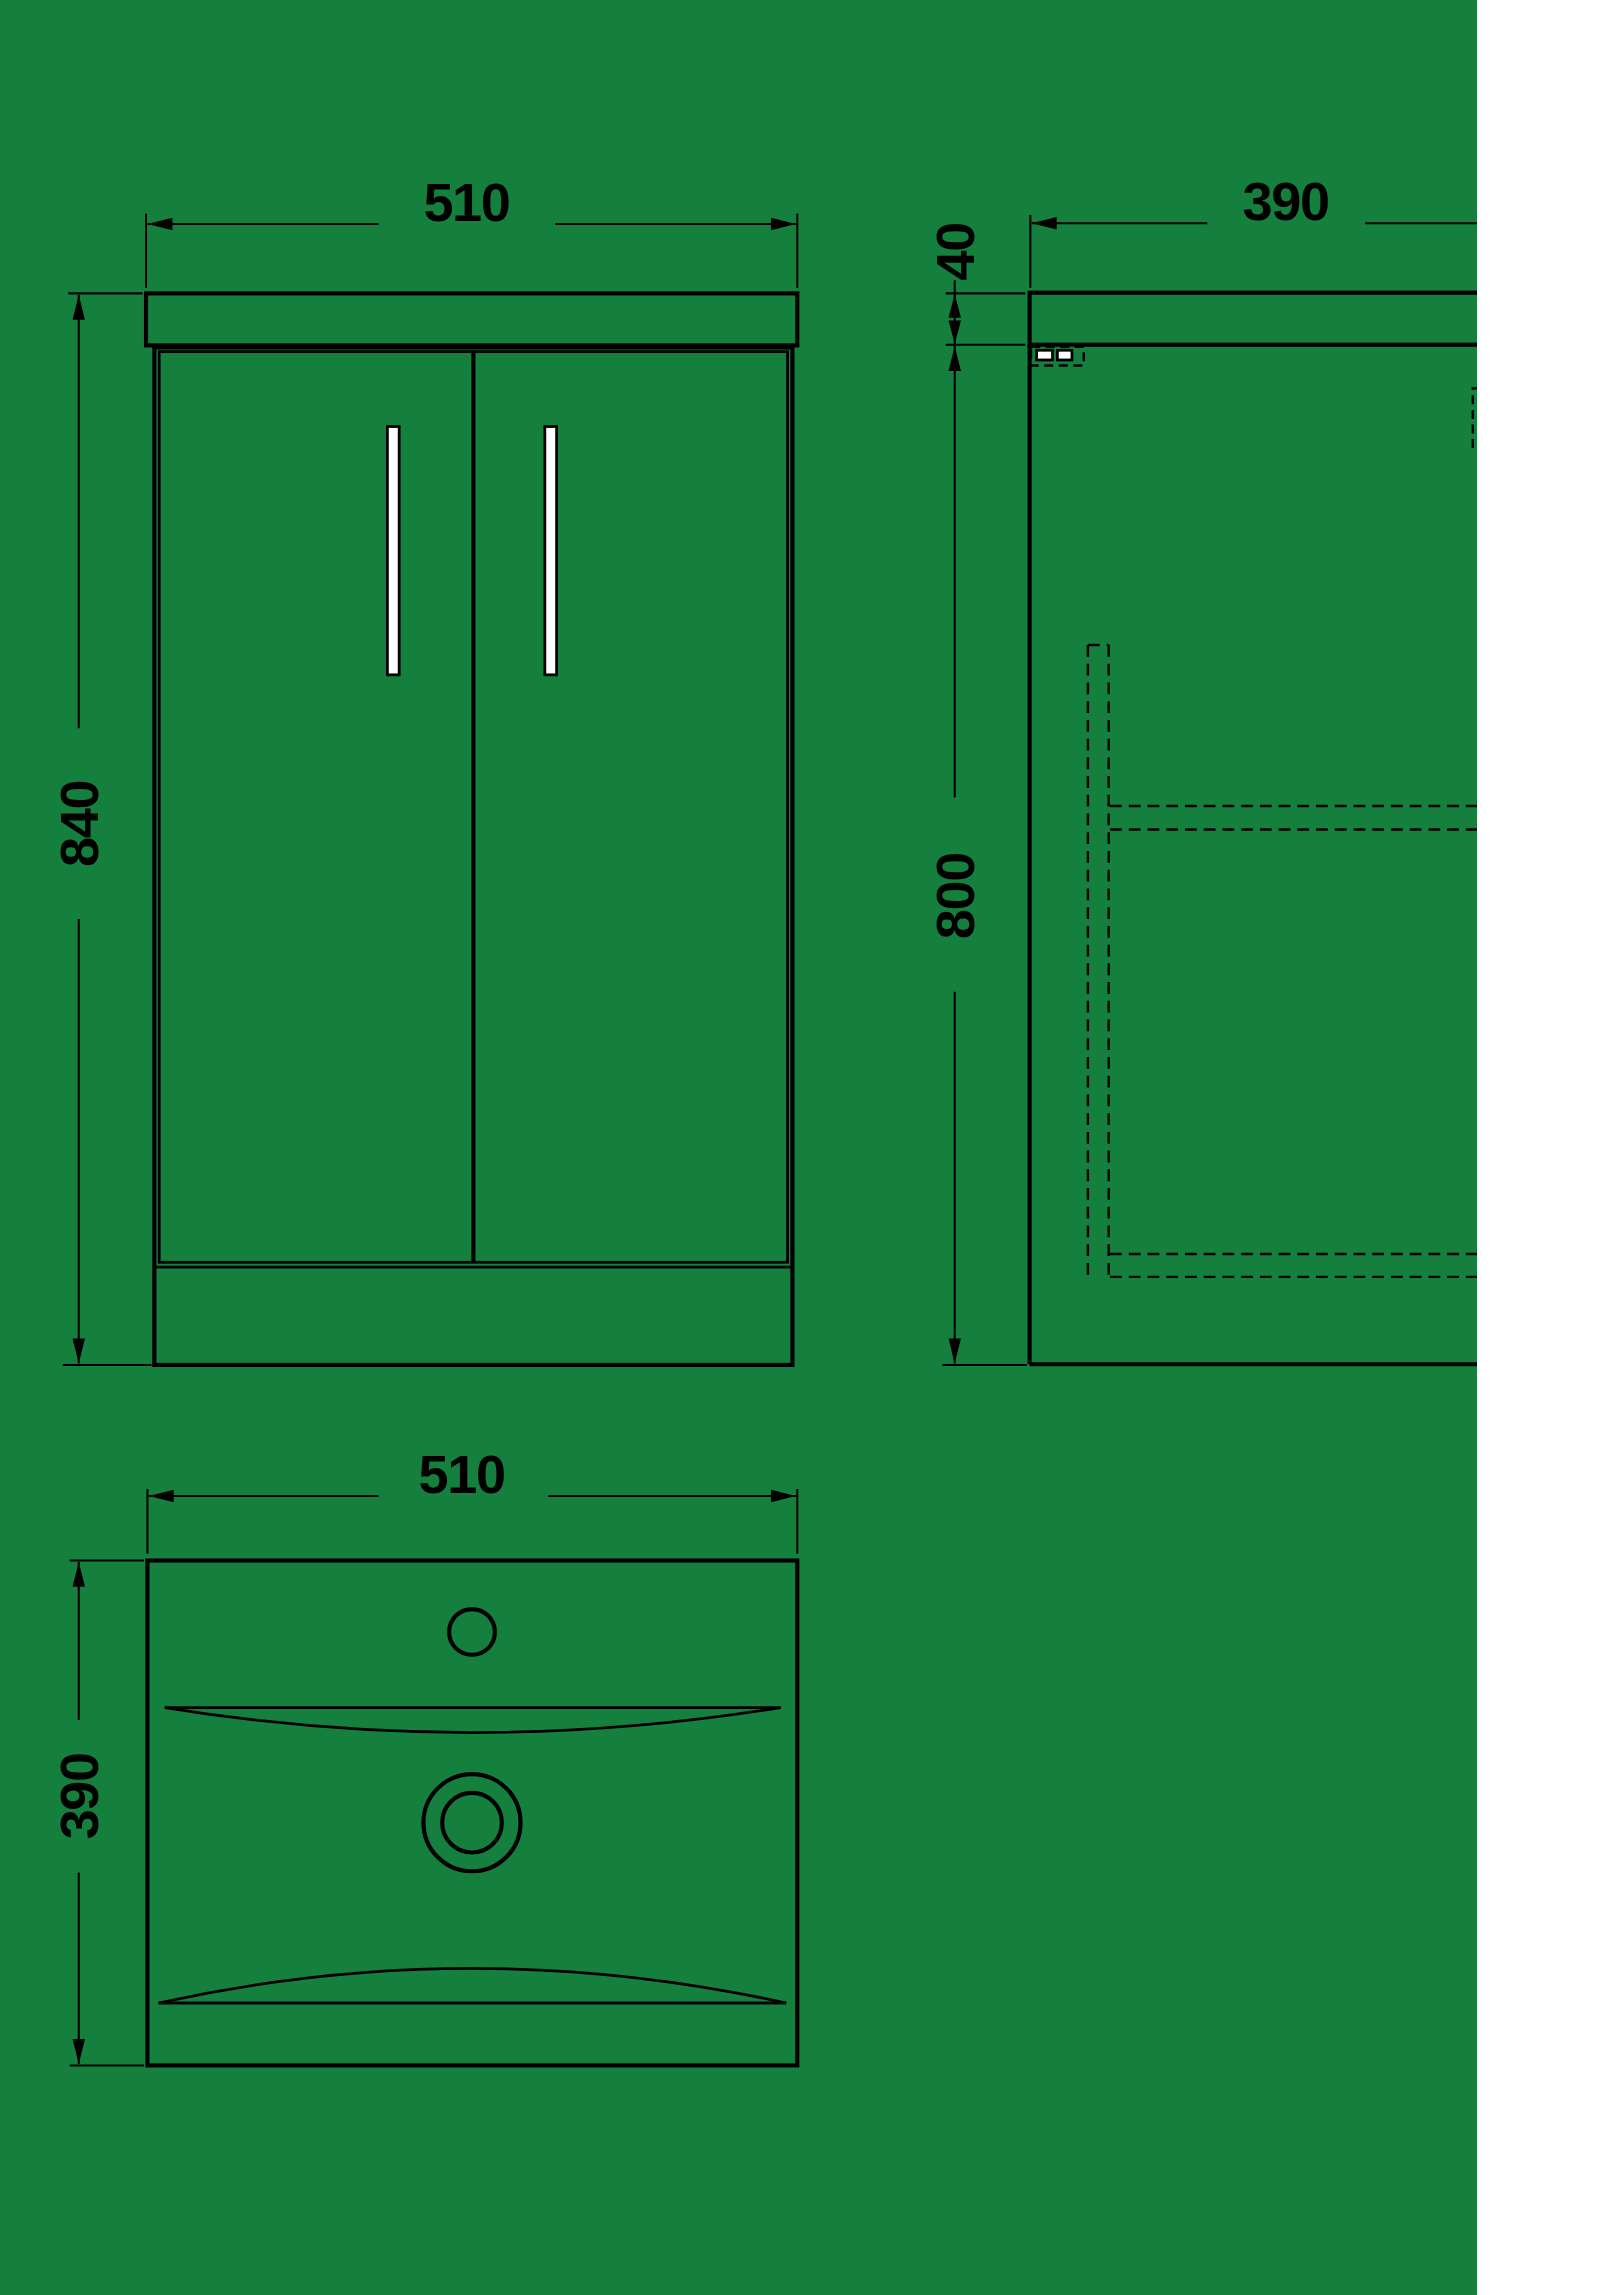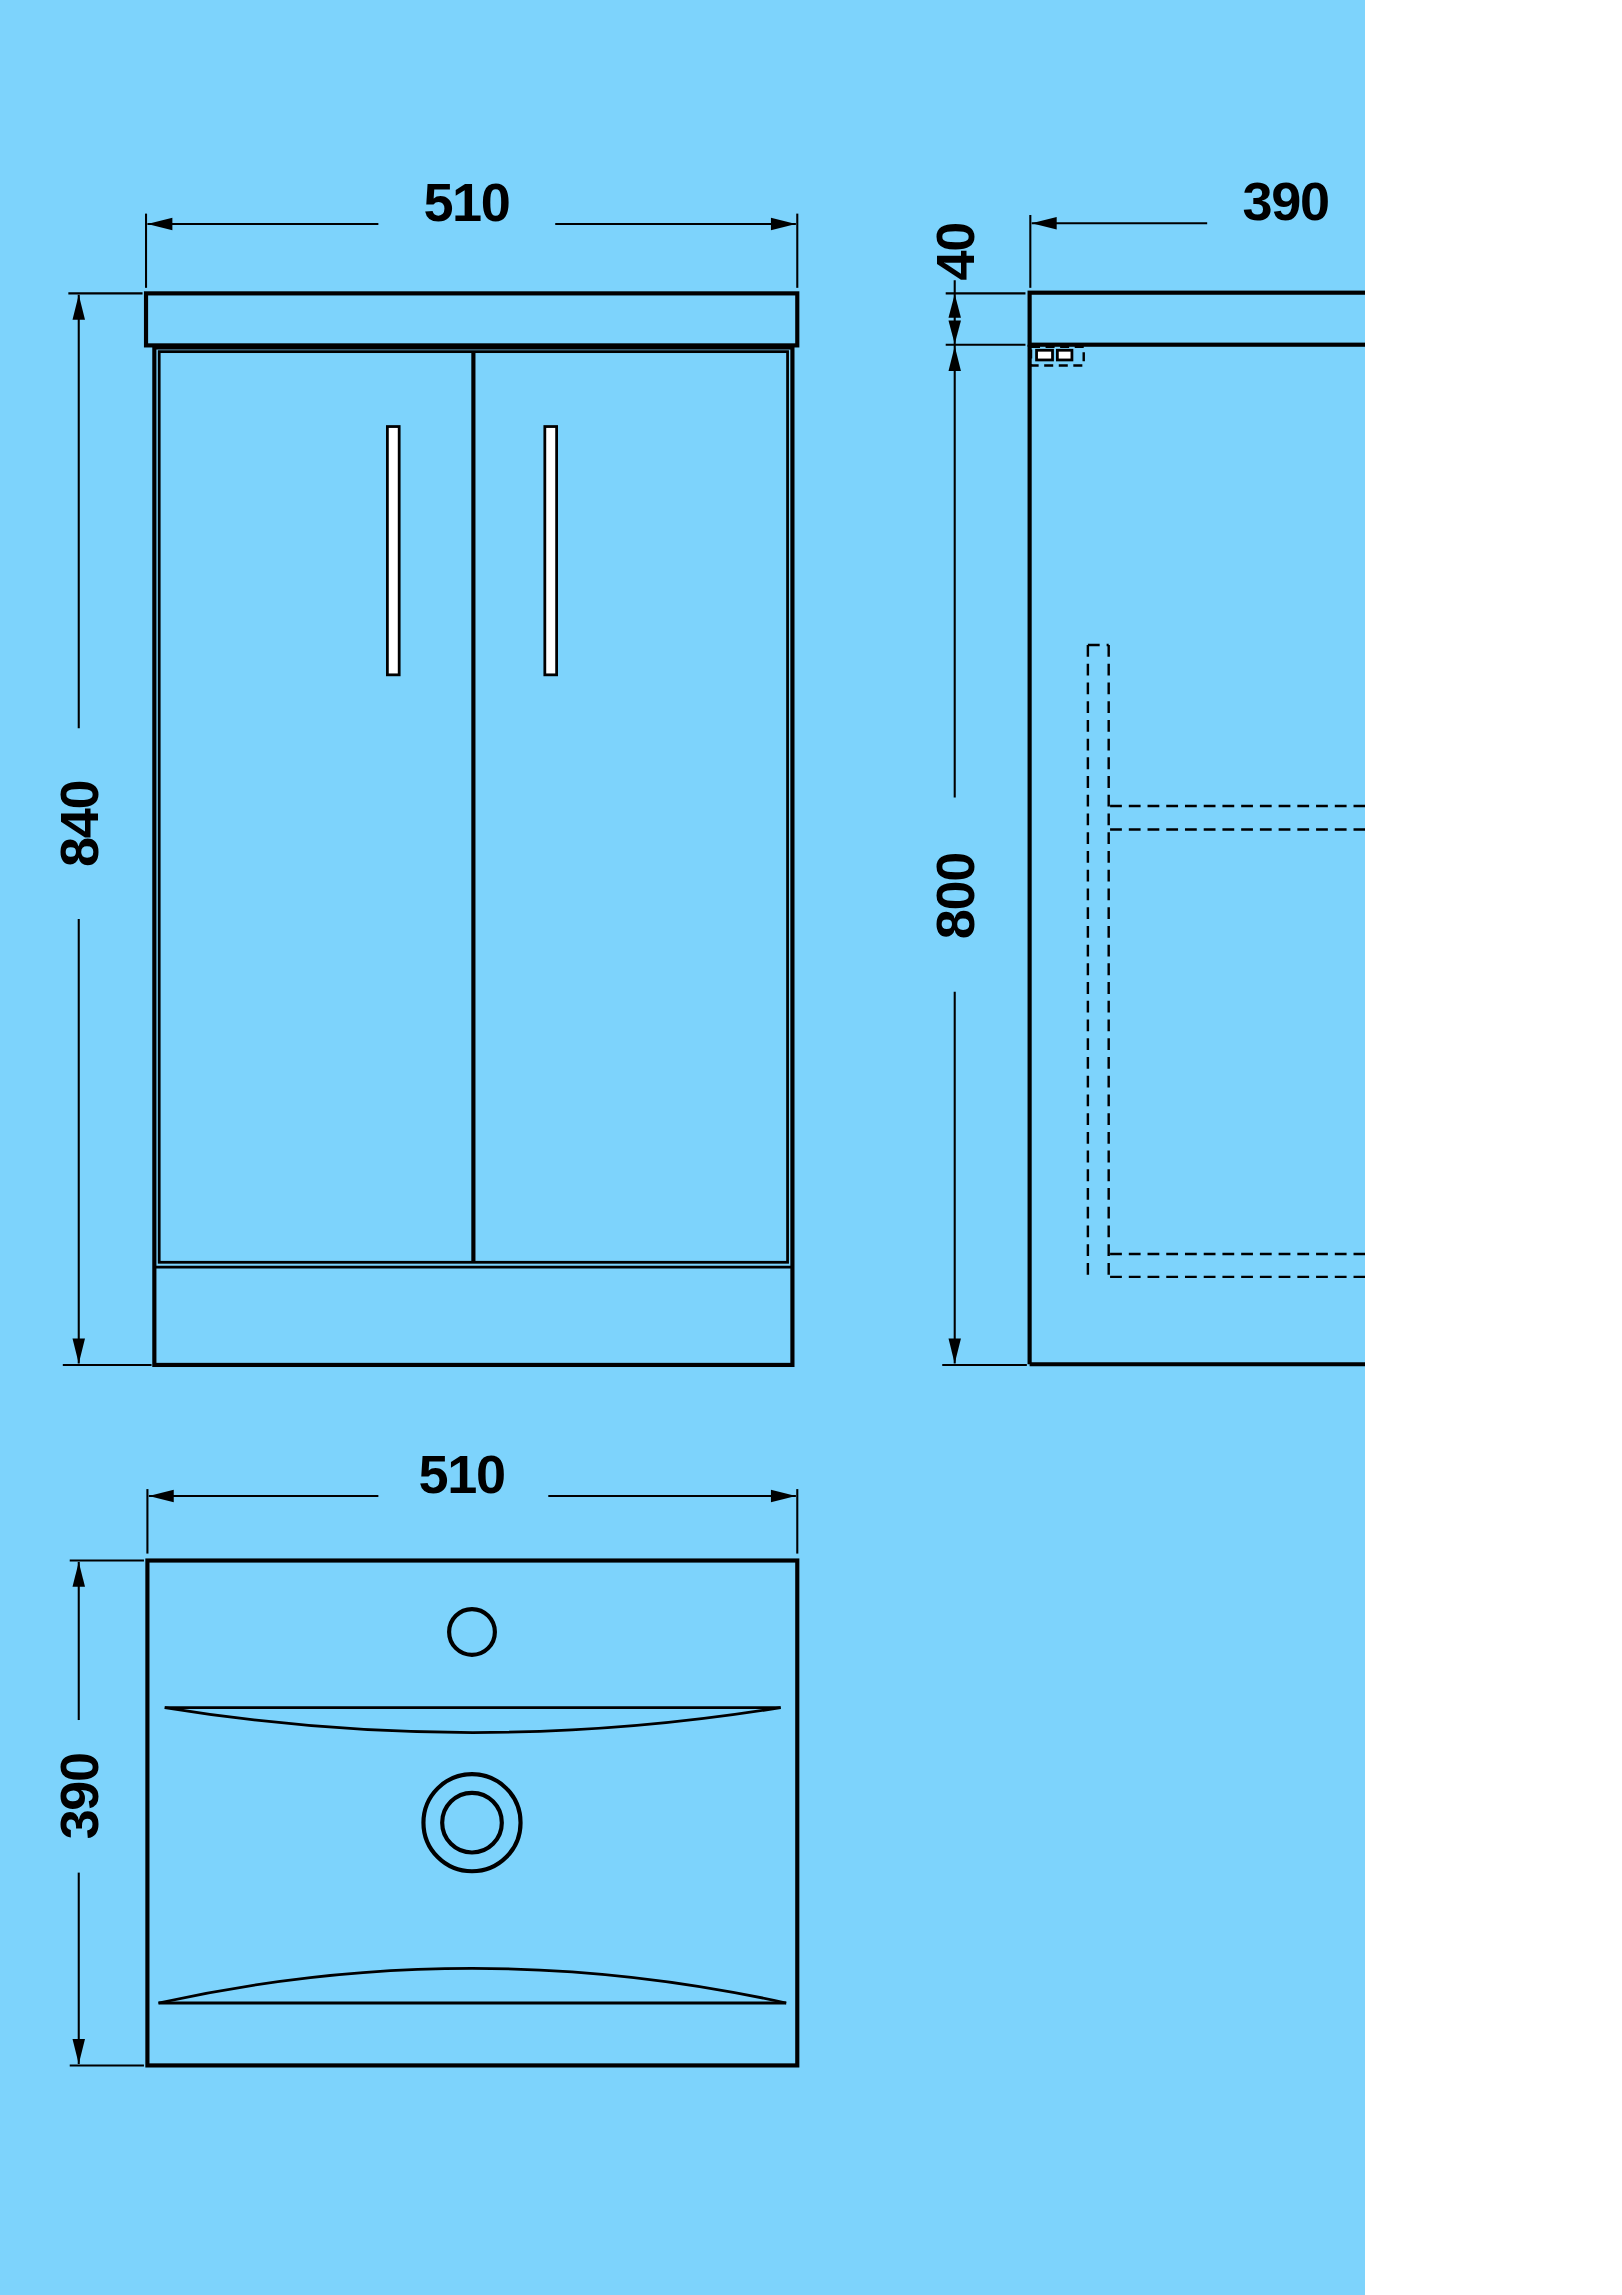--- a/index.html
+++ b/index.html
@@ -2,23 +2,23 @@
 <html style="font-size:11px"><head>
 <meta charset="utf-8">
 <style>
   html,body{
     margin:0;
     padding:0;
     background:#ffffff;
     font-family:"Liberation Sans", sans-serif;
   }
   .sheet{
-    width:1365px;
+    width:1477px;
     height:2295px;
-    background:#7dd3fc;
+    background:#15803d;
     position:relative;
     overflow:hidden;
   }
   svg{display:block;}
   .obj{fill:none;stroke:#000;stroke-width:6;}
   .obj2{fill:none;stroke:#000;stroke-width:4;}
   .objw{fill:#fff;stroke:#000;stroke-width:4;}
   .dim{fill:none;stroke:#000;stroke-width:3;}
   .dash{fill:none;stroke:#000;stroke-width:3.5;stroke-dasharray:17 10;}
   .dash2{fill:none;stroke:#000;stroke-width:3.5;stroke-dasharray:13 8;}

